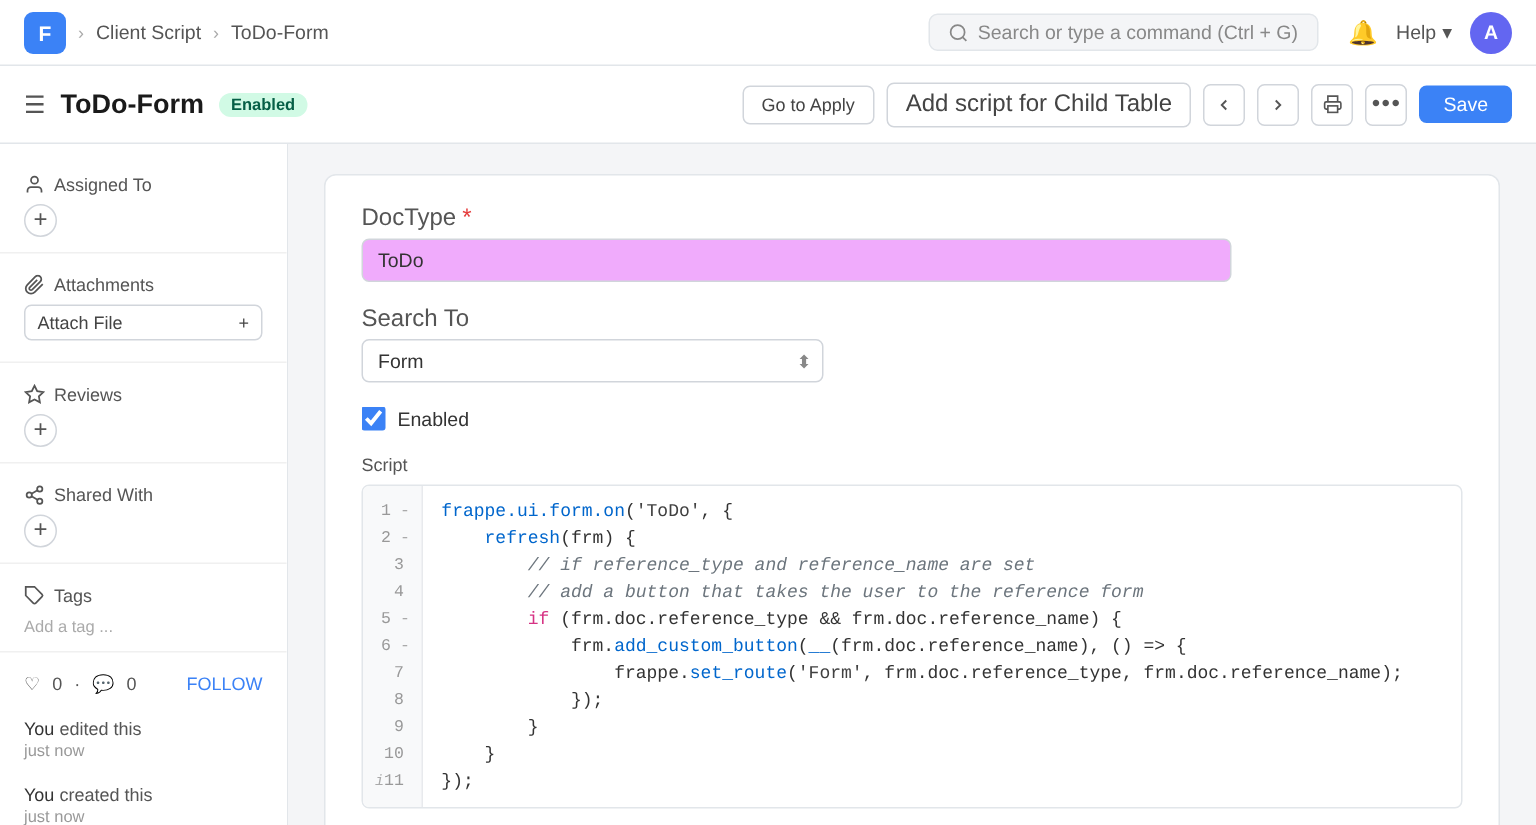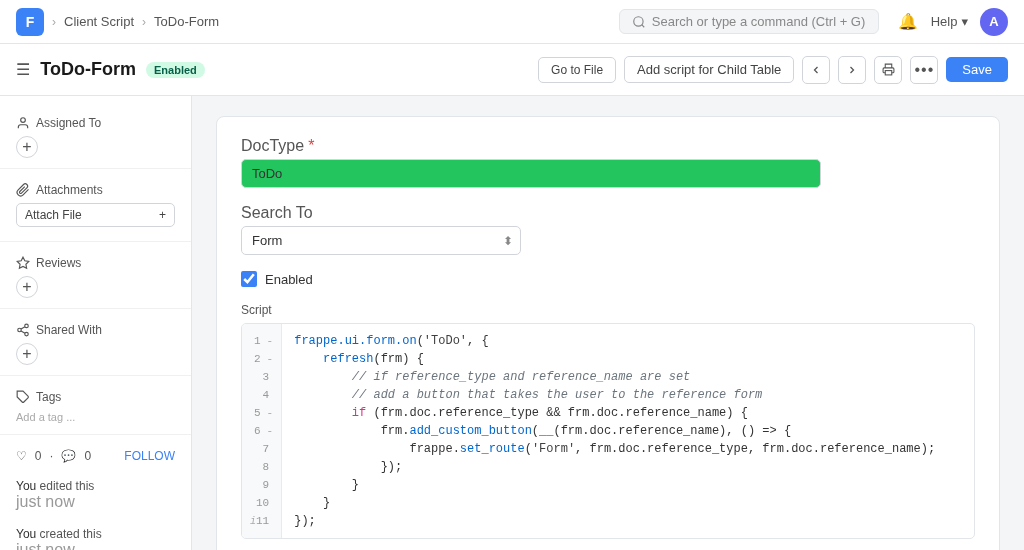--- a/index.html
+++ b/index.html
@@ -82,21 +82,21 @@
       border-radius: 5px;
       font-size: 12px;
       color: #444;
       cursor: pointer;
     }
     .btn-add-script {
       padding: 5px 12px;
       background: #fff;
       border: 1px solid #d1d5db;
       border-radius: 5px;
-      font-size: 13px;
+      font-size: 16px;
       color: #444;
       cursor: pointer;
     }
     .btn-nav {
       width: 28px; height: 28px;
       background: #fff;
       border: 1px solid #d1d5db;
       border-radius: 5px;
       display: flex; align-items: center; justify-content: center;
       cursor: pointer; color: #555; font-size: 13px;
@@ -169,21 +169,21 @@
     }
     .sidebar-divider { border: none; border-top: 1px solid #f0f0f0; margin: 6px 0; }
     .follow-row {
       display: flex; align-items: center; gap: 8px;
       padding: 8px 16px;
       font-size: 12px; color: #555;
     }
     .follow-link { color: #3b82f6; cursor: pointer; font-size: 12px; font-weight: 500; margin-left: auto; }
     .activity-row { padding: 8px 16px; font-size: 12px; color: #555; }
     .activity-row .you { color: #333; font-weight: 500; }
-    .activity-time { color: #999; font-size: 16px; }
+    .activity-time { color: #999; font-size: 11px; }
 
     
     .content-area {
       flex: 1;
       overflow-y: auto;
       padding: 20px 24px;
       background: #f4f5f7;
     }
     .form-card {
       background: #fff;
@@ -200,25 +200,25 @@
       display: flex; align-items: center; gap: 4px;
     }
     .required { color: #e53e3e; }
     .form-input {
       width: 100%;
       padding: 6px 10px;
       border: 1px solid #d1d5db;
       border-radius: 5px;
       font-size: 13px;
       color: #333;
-      background: #22c55e;
+      background: #f0abfc;
     }
     .form-select-wrapper {
       position: relative;
-      width: 280px;
+      width: 308px;
     }
     .form-select {
       width: 100%;
       padding: 6px 10px;
       border: 1px solid #d1d5db;
       border-radius: 5px;
       font-size: 13px;
       color: #333;
       background: #fff;
       appearance: none;
@@ -321,21 +321,21 @@
     </div>
   </div>
 </div>
 
 <div class="page-header">
   <span class="hamburger">☰</span>
   <h1 class="page-title">ToDo-Form</h1>
   <span class="status-badge">Enabled</span>
 
   <div class="header-actions">
-    <button class="btn-goto">Go to File</button>
+    <button class="btn-goto">Go to Apply</button>
     <button class="btn-add-script">Add script for Child Table</button>
     <div class="btn-nav">
       <svg width="12" height="12" viewBox="0 0 24 24" fill="none" stroke="currentColor" stroke-width="2.5">
           <polyline points="15 18 9 12 15 6"></polyline>
         </svg>
     </div>
     <div class="btn-nav">
       <svg width="12" height="12" viewBox="0 0 24 24" fill="none" stroke="currentColor" stroke-width="2.5">
           <polyline points="9 18 15 12 9 6"></polyline>
         </svg>

